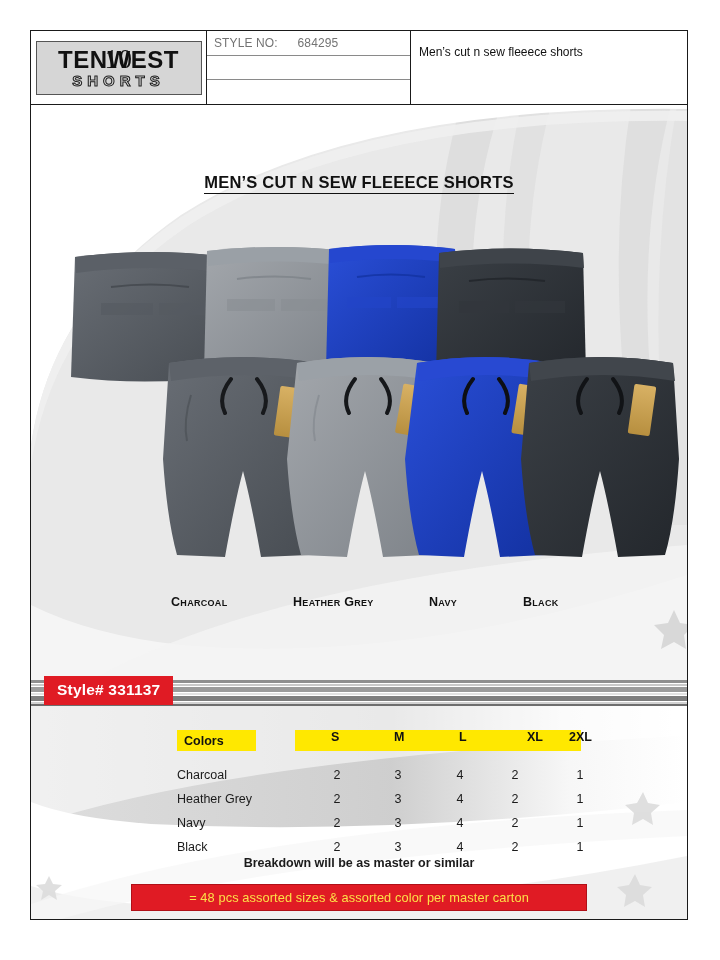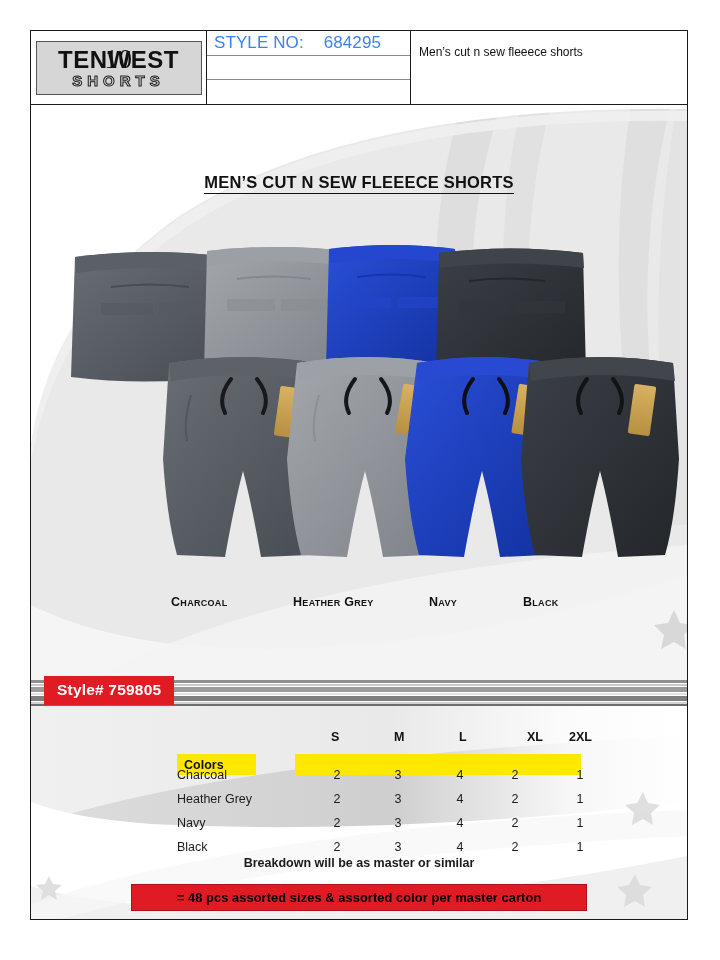--- a/index.html
+++ b/index.html
@@ -15,21 +15,21 @@
   .hdr{position:absolute;left:31px;top:31px;width:656px;height:74px;display:flex;
        box-sizing:border-box;border-bottom:1.6px solid #1a1a1a;background:#fff;}
   .hdr-logo{width:176px;border-right:1.4px solid #1a1a1a;box-sizing:border-box;
             display:flex;align-items:center;justify-content:center;padding:4px;}
   .hdr-mid{width:204px;border-right:1.4px solid #1a1a1a;box-sizing:border-box;
            display:flex;flex-direction:column;}
   .hdr-mid .cell{flex:1;border-bottom:1px solid #8a8a8a;box-sizing:border-box;
                  display:flex;align-items:center;padding-left:7px;}
   .hdr-mid .cell:last-child{border-bottom:none;}
   .hdr-right{flex:1;box-sizing:border-box;padding:7px 0 0 8px;}
-  .lbl{font-size:17px;color:#3b82f6;letter-spacing:.1px;}
+  .lbl{font-size:12px;color:#737373;letter-spacing:.1px;}
   .desc-val{font-size:12px;color:#111;margin-top:7px;}
 
   
   .logo-box{width:166px;height:54px;background:#d6d6d6;border:1px solid #555;
             position:relative;display:flex;flex-direction:column;align-items:center;
             justify-content:center;box-sizing:border-box;}
   .logo-top{font-size:24px;font-weight:700;letter-spacing:.5px;color:#111;
             line-height:1;position:relative;z-index:1;font-family:"Liberation Sans",sans-serif;}
   .logo-ten{position:relative;z-index:2;}
   .logo-10{position:absolute;left:50%;top:50%;transform:translate(-50%,-52%);
@@ -63,34 +63,34 @@
             padding:5px 13px 6px 13px;z-index:6;}
   .stylebar span{color:#fff;font-size:15.5px;font-weight:700;letter-spacing:.2px;}
 
   
   .bottom{position:absolute;left:31px;top:706px;width:656px;height:213px;
           overflow:hidden;background:#ffffff;}
   .bottom svg{position:absolute;left:0;top:0;}
 
   .tbl{position:absolute;left:0;top:0;width:656px;}
   .hdr-row{position:absolute;top:24px;left:0;width:656px;height:21px;}
-  .yel{position:absolute;background:#ffe800;height:21px;display:flex;align-items:center;margin-top:24px;}
+  .yel{position:absolute;background:#ffe800;height:21px;display:flex;align-items:center;}
   .yel.colors{left:146px;width:72px;padding-left:7px;}
   .yel.sizes{left:264px;width:286px;}
   .hdr-row .sz{position:absolute;font-size:12.5px;font-weight:700;color:#111;}
 
   .row{position:absolute;left:0;width:656px;height:24px;}
   .row .nm{position:absolute;left:146px;font-size:12.5px;color:#1b1b1b;}
   .row .v{position:absolute;font-size:12.5px;color:#1b1b1b;text-align:center;width:24px;}
 
   .note{position:absolute;top:150px;left:0;width:656px;text-align:center;
         font-size:12.5px;font-weight:700;color:#1b1b1b;}
   .carton{position:absolute;top:178px;left:100px;width:456px;background:#e01b24;
           border:1.5px solid #b01018;box-sizing:border-box;text-align:center;padding:3px 0 4px;}
-  .carton span{color:#000000;font-size:12.8px;font-weight:700;letter-spacing:.1px;}
+  .carton span{color:#fde047;font-size:12.8px;font-weight:400;letter-spacing:.1px;}
 </style>
 </head>
 <body>
 
 <div class="sheet">
 
   <div class="frame"></div>
 
   <div class="hdr">
 
@@ -253,21 +253,21 @@
       <rect x="0" y="4" width="656" height="2" fill="#c9c9c9"></rect>
       <rect x="0" y="7" width="656" height="5" fill="#9b9b9b"></rect>
       <rect x="0" y="13" width="656" height="2" fill="#e2e2e2"></rect>
       <rect x="0" y="16" width="656" height="5" fill="#7e7e7e"></rect>
       <rect x="0" y="22" width="656" height="2" fill="#d2d2d2"></rect>
       <rect x="0" y="24" width="656" height="2" fill="#6e6e6e"></rect>
     </svg>
   </div>
 
   <div class="stylebar">
-    <span>Style# 759805</span>
+    <span>Style# 331137</span>
   </div>
 
   <div class="bottom">
     <svg width="656" height="213" viewBox="0 0 656 213">
       <defs>
         <linearGradient id="gb" x1="0" y1="0" x2="1" y2="0">
           <stop offset="0" stop-color="#dadada"></stop>
           <stop offset="0.55" stop-color="#c9c9c9"></stop>
           <stop offset="0.82" stop-color="#f6f6f6"></stop>
           <stop offset="1" stop-color="#ffffff"></stop>

